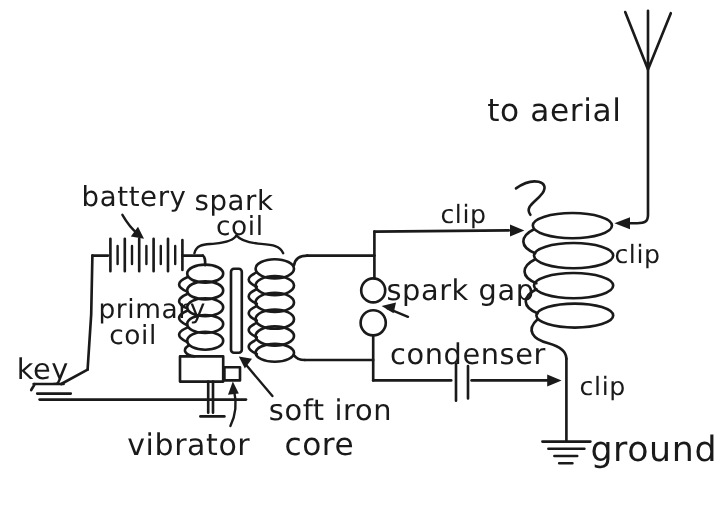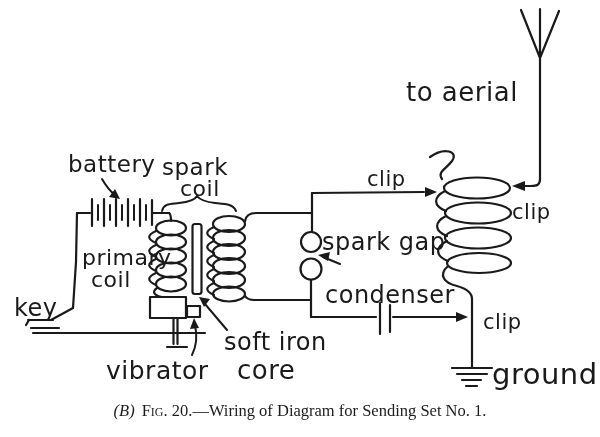--- a/index.html
+++ b/index.html
@@ -141,16 +141,13 @@
     <g>
       <path class="wire" d="M77 213 L76 262 L73 308"></path>
       <path class="wire" d="M73 308 L51 320"></path>
       <path class="wire" d="M28 320 L53 320 M29 320 L26 325 M31 328 L59 328"></path>
     </g>
     <text class="hand" x="14" y="316" font-size="24">key</text>
     <path class="wire" d="M33 333 L205 333"></path>
 
   </svg>
 
-  <div id="caption">
-    <span class="cap-b">(B)</span><span class="cap-fig">Fig. 20.</span><span>—Wiring of Diagram for Sending Set No. 1.</span>
-  </div>
 </div>
 
 </body></html>

